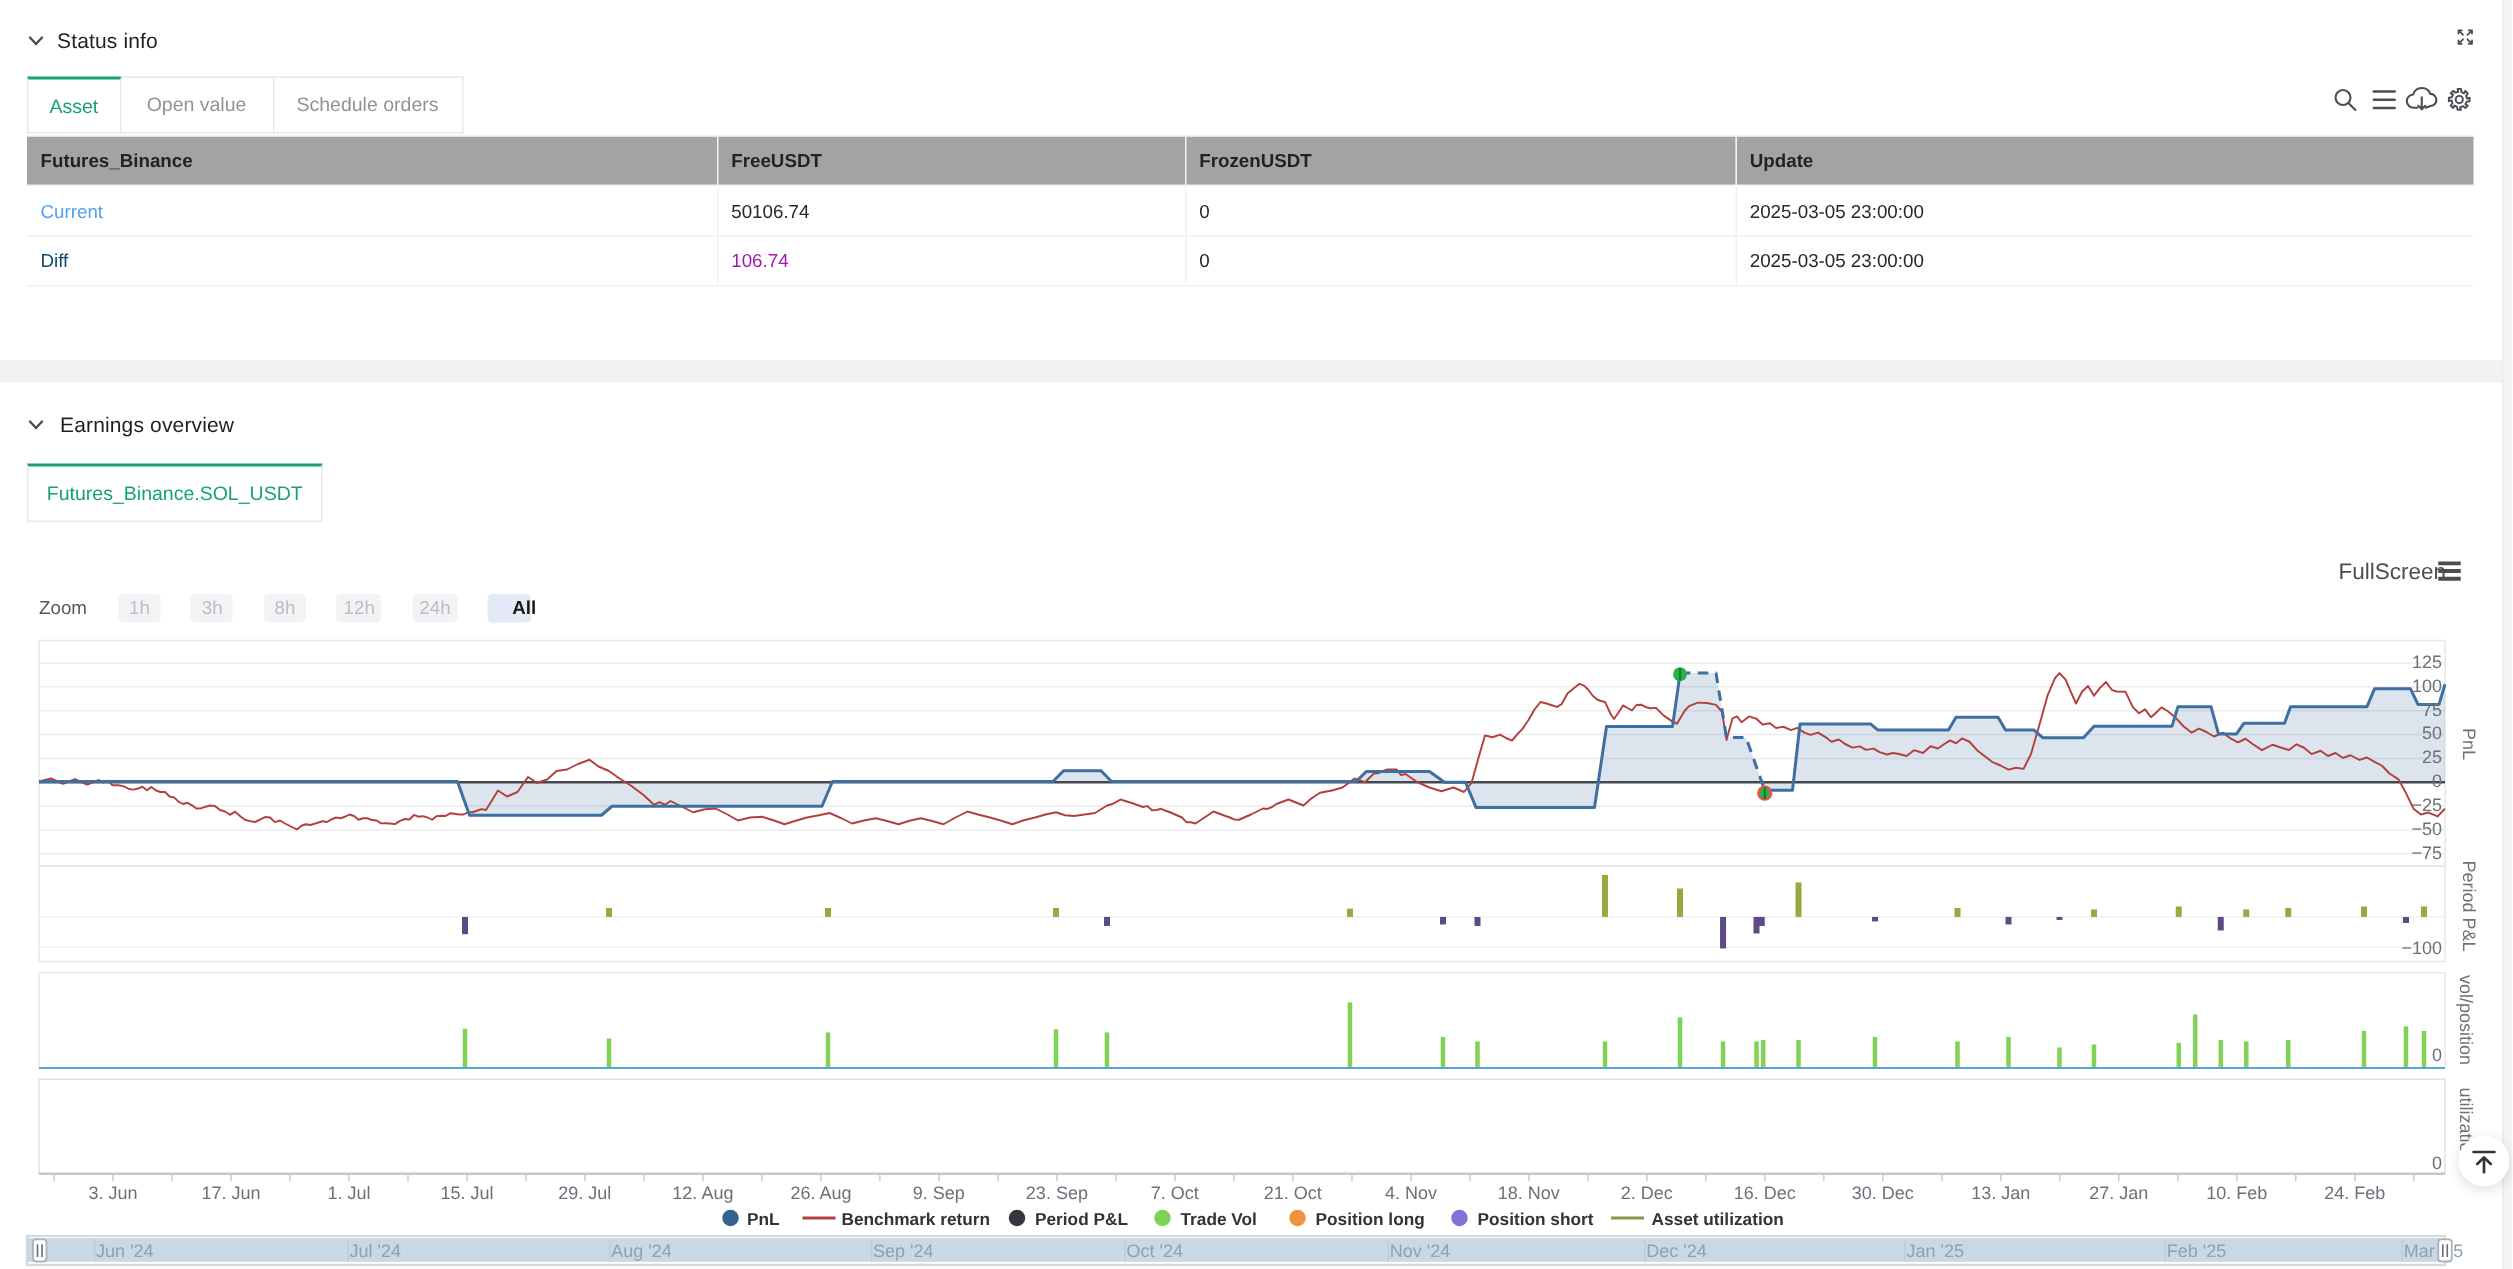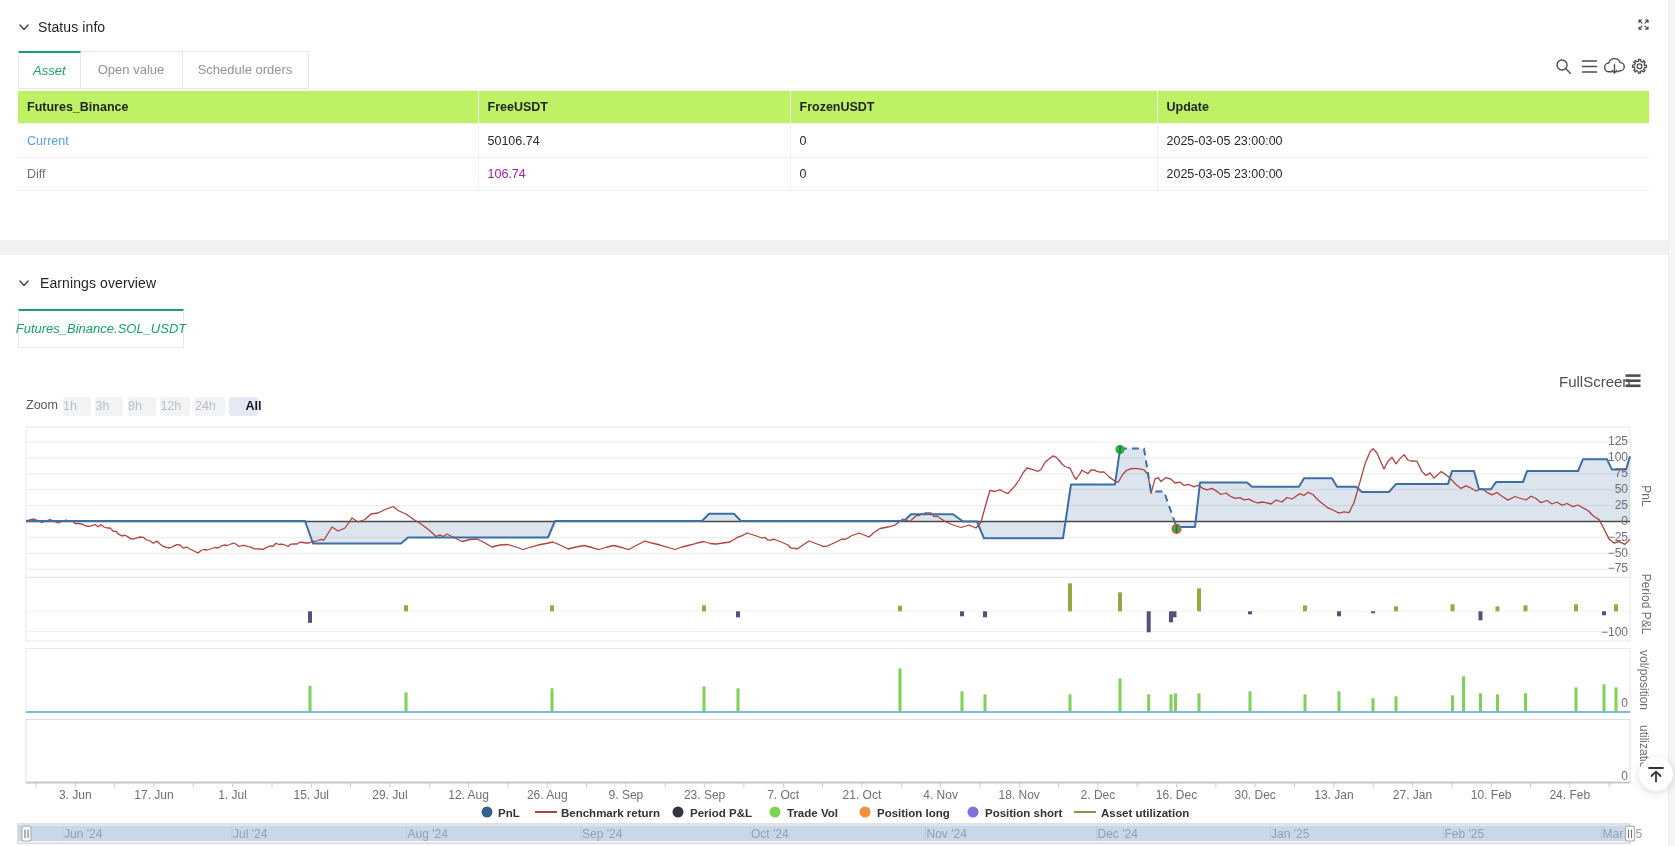--- a/index.html
+++ b/index.html
@@ -1,29 +1,29 @@
 <!DOCTYPE html>
 <html lang="en"><head>
 <meta charset="utf-8">
 <title>Dashboard</title>
 <style>
   * { margin:0; padding:0; box-sizing:border-box; }
   html,body { width:1675px; height:846px; background:#fff; font-family:"Liberation Sans",sans-serif; overflow:hidden; }
   .abs { position:absolute; }
   .sectitle { font-size:14px; font-weight:normal; color:#1d2025; letter-spacing:.1px; }
   table.t { border-collapse:collapse; table-layout:fixed; width:1631px; font-size:12.5px; color:#27292e; }
-  table.t th { background:#bef264; font-weight:bold; text-align:left; color:#1f2227; }
+  table.t th { background:#a3a3a3; font-weight:bold; text-align:left; color:#1f2227; }
   table.t th, table.t td { height:33.4px; padding:0 0 0 9px; border-bottom:1px solid #f0f1f4; border-right:1px solid #f0f1f4; }
   table.t th:last-child, table.t td:last-child { border-right:none; }
   table.t thead th { border-top:1px solid #f2f3f5; }
   .tabbar { position:absolute; display:flex; font-size:13px; }
   .tab { border:1px solid #e7e7e7; border-left:none; display:flex; align-items:center; justify-content:center; color:#8f9399; background:#fff; position:relative; }
-  .tab.first { border-left:1px solid #e7e7e7;font-style:italic; }
+  .tab.first { border-left:1px solid #e7e7e7; }
   .tab.active { color:#17a36b; border-top:2px solid #17a36b; }
-  .zbtn { display:inline-block; height:19px; line-height:19px; border-radius:3px; background:#f2f3f5; color:#babfc7; font-size:12.5px; text-align:left; margin-right:4.5px; }
+  .zbtn { display:inline-block; height:19px; line-height:19px; border-radius:3px; background:#f2f3f5; color:#babfc7; font-size:12.5px; text-align:center; margin-right:4.5px;margin-left:16px; }
   .zbtn.on { background:#e3e9f6; color:#17181a; font-weight:bold;padding-left:16px; }
 </style>
 </head>
 <body>
 <div style="position:relative;width:1675px;height:846px;background:#fff;">
 
   <svg width="14" height="14" viewBox="0 0 14 14" style="position:absolute;left:17px;top:20px">
       <path d="M3 5 L7 9.4 L11 5" fill="none" stroke="#45484d" stroke-width="1.5" stroke-linecap="round" stroke-linejoin="round"></path>
     </svg>
   <div class="abs sectitle" style="left:38px;top:19px;">Status info</div>
@@ -79,38 +79,38 @@
           </tr>
         </thead>
       <tbody>
         <tr>
             <td style="color:#549ff0;">Current</td>
             <td>50106.74</td>
             <td>0</td>
             <td>2025-03-05 23:00:00</td>
           </tr>
         <tr>
-            <td style="color:#737373;">Diff</td>
+            <td style="color:#0c4a6e;">Diff</td>
             <td style="color:#a21caf;">106.74</td>
             <td>0</td>
             <td>2025-03-05 23:00:00</td>
           </tr>
       </tbody>
     </table>
   </div>
 
   <div class="abs" style="left:0;top:240px;width:1675px;height:15px;background:#f1f2f4;"></div>
 
   <svg width="14" height="14" viewBox="0 0 14 14" style="position:absolute;left:17px;top:276px">
       <path d="M3 5 L7 9.4 L11 5" fill="none" stroke="#45484d" stroke-width="1.5" stroke-linecap="round" stroke-linejoin="round"></path>
     </svg>
   <div class="abs sectitle" style="left:40px;top:275px;">Earnings overview</div>
 
   <div class="tabbar" style="left:18px;top:309px;height:38.5px;">
-    <div class="tab first active" style="width:166px;">Futures_Binance.SOL_USDT</div>
+    <div class="tab first active" style="width:197px;">Futures_Binance.SOL_USDT</div>
   </div>
 
   <div class="abs" style="left:1559px;top:372.5px;font-size:15px;color:#4d4d4d;">FullScreen</div>
   <svg width="18" height="16" viewBox="0 0 18 16" style="position:absolute;left:1623.5px;top:373px">
       <g stroke="#4d4d4d" stroke-width="2.6" fill="none">
         <line x1="1.5" y1="2.6" x2="16.5" y2="2.6"></line>
         <line x1="1.5" y1="7.7" x2="16.5" y2="7.7"></line>
         <line x1="1.5" y1="12.8" x2="16.5" y2="12.8"></line>
       </g>
     </svg>

